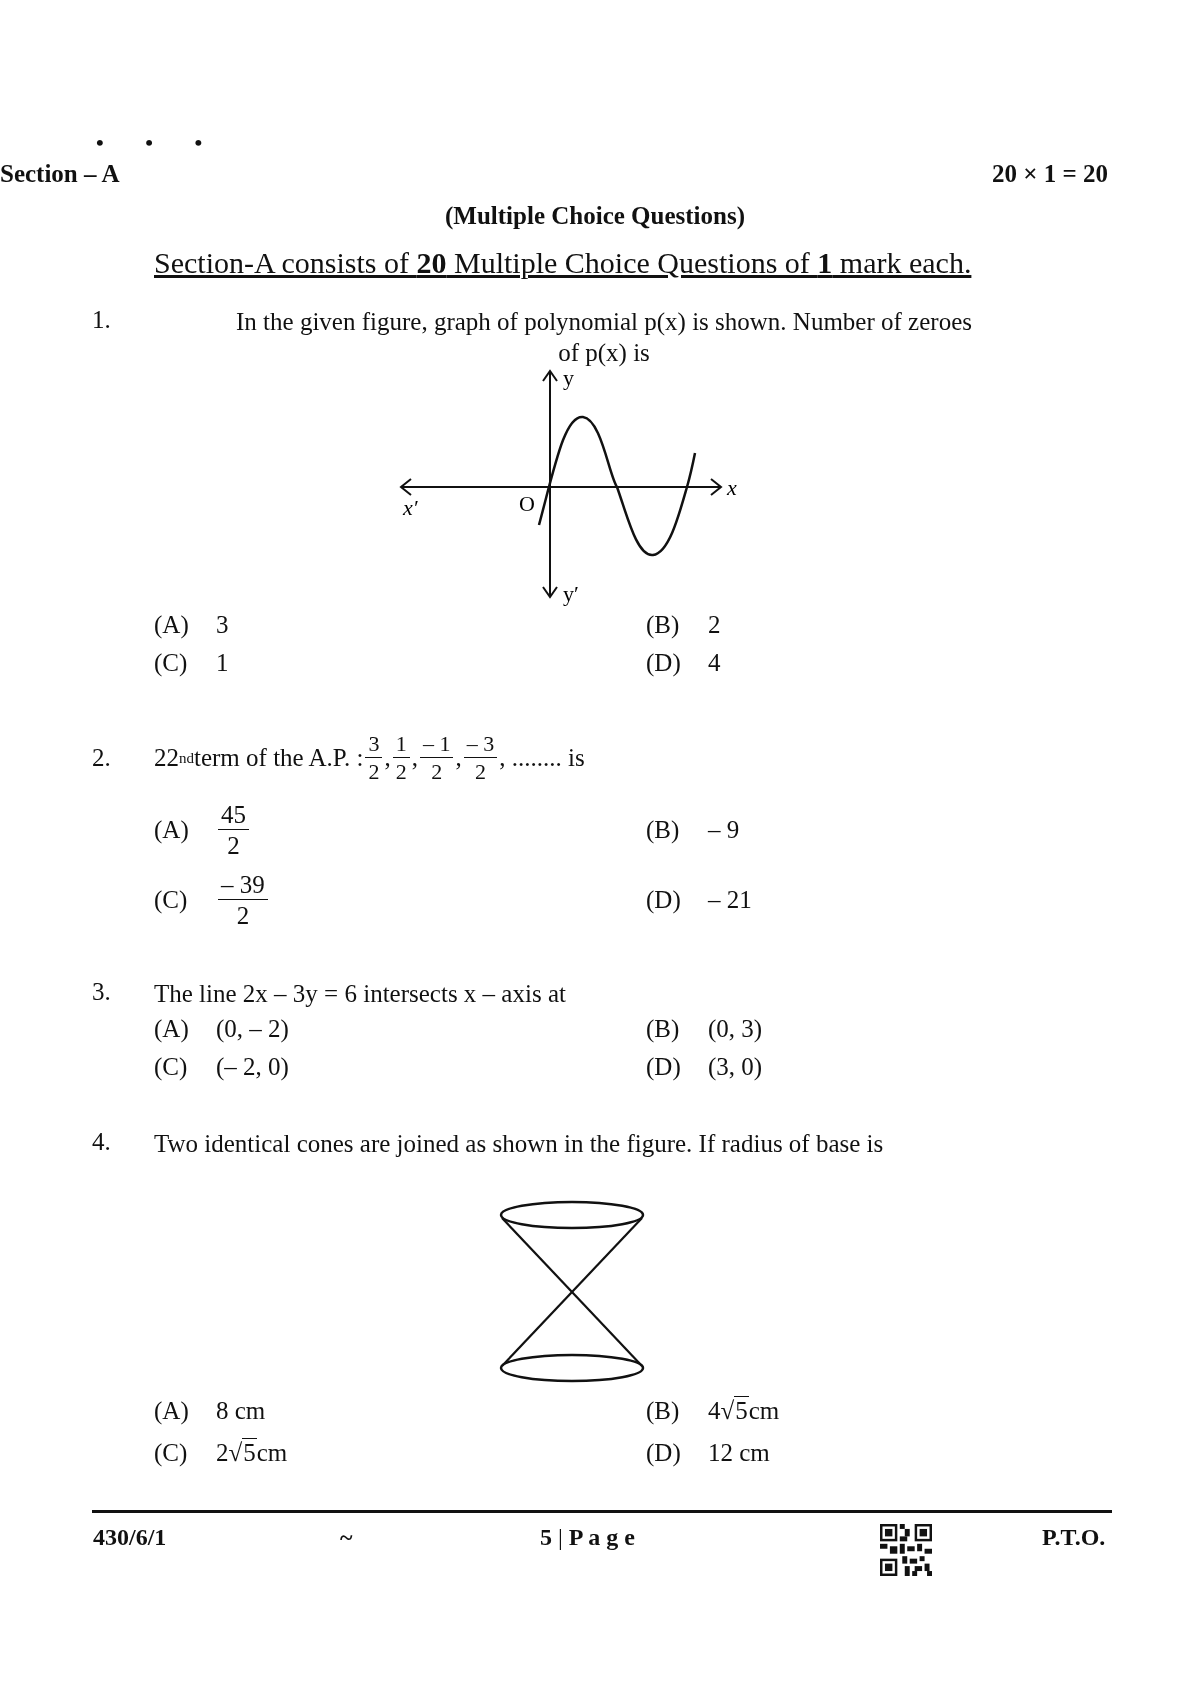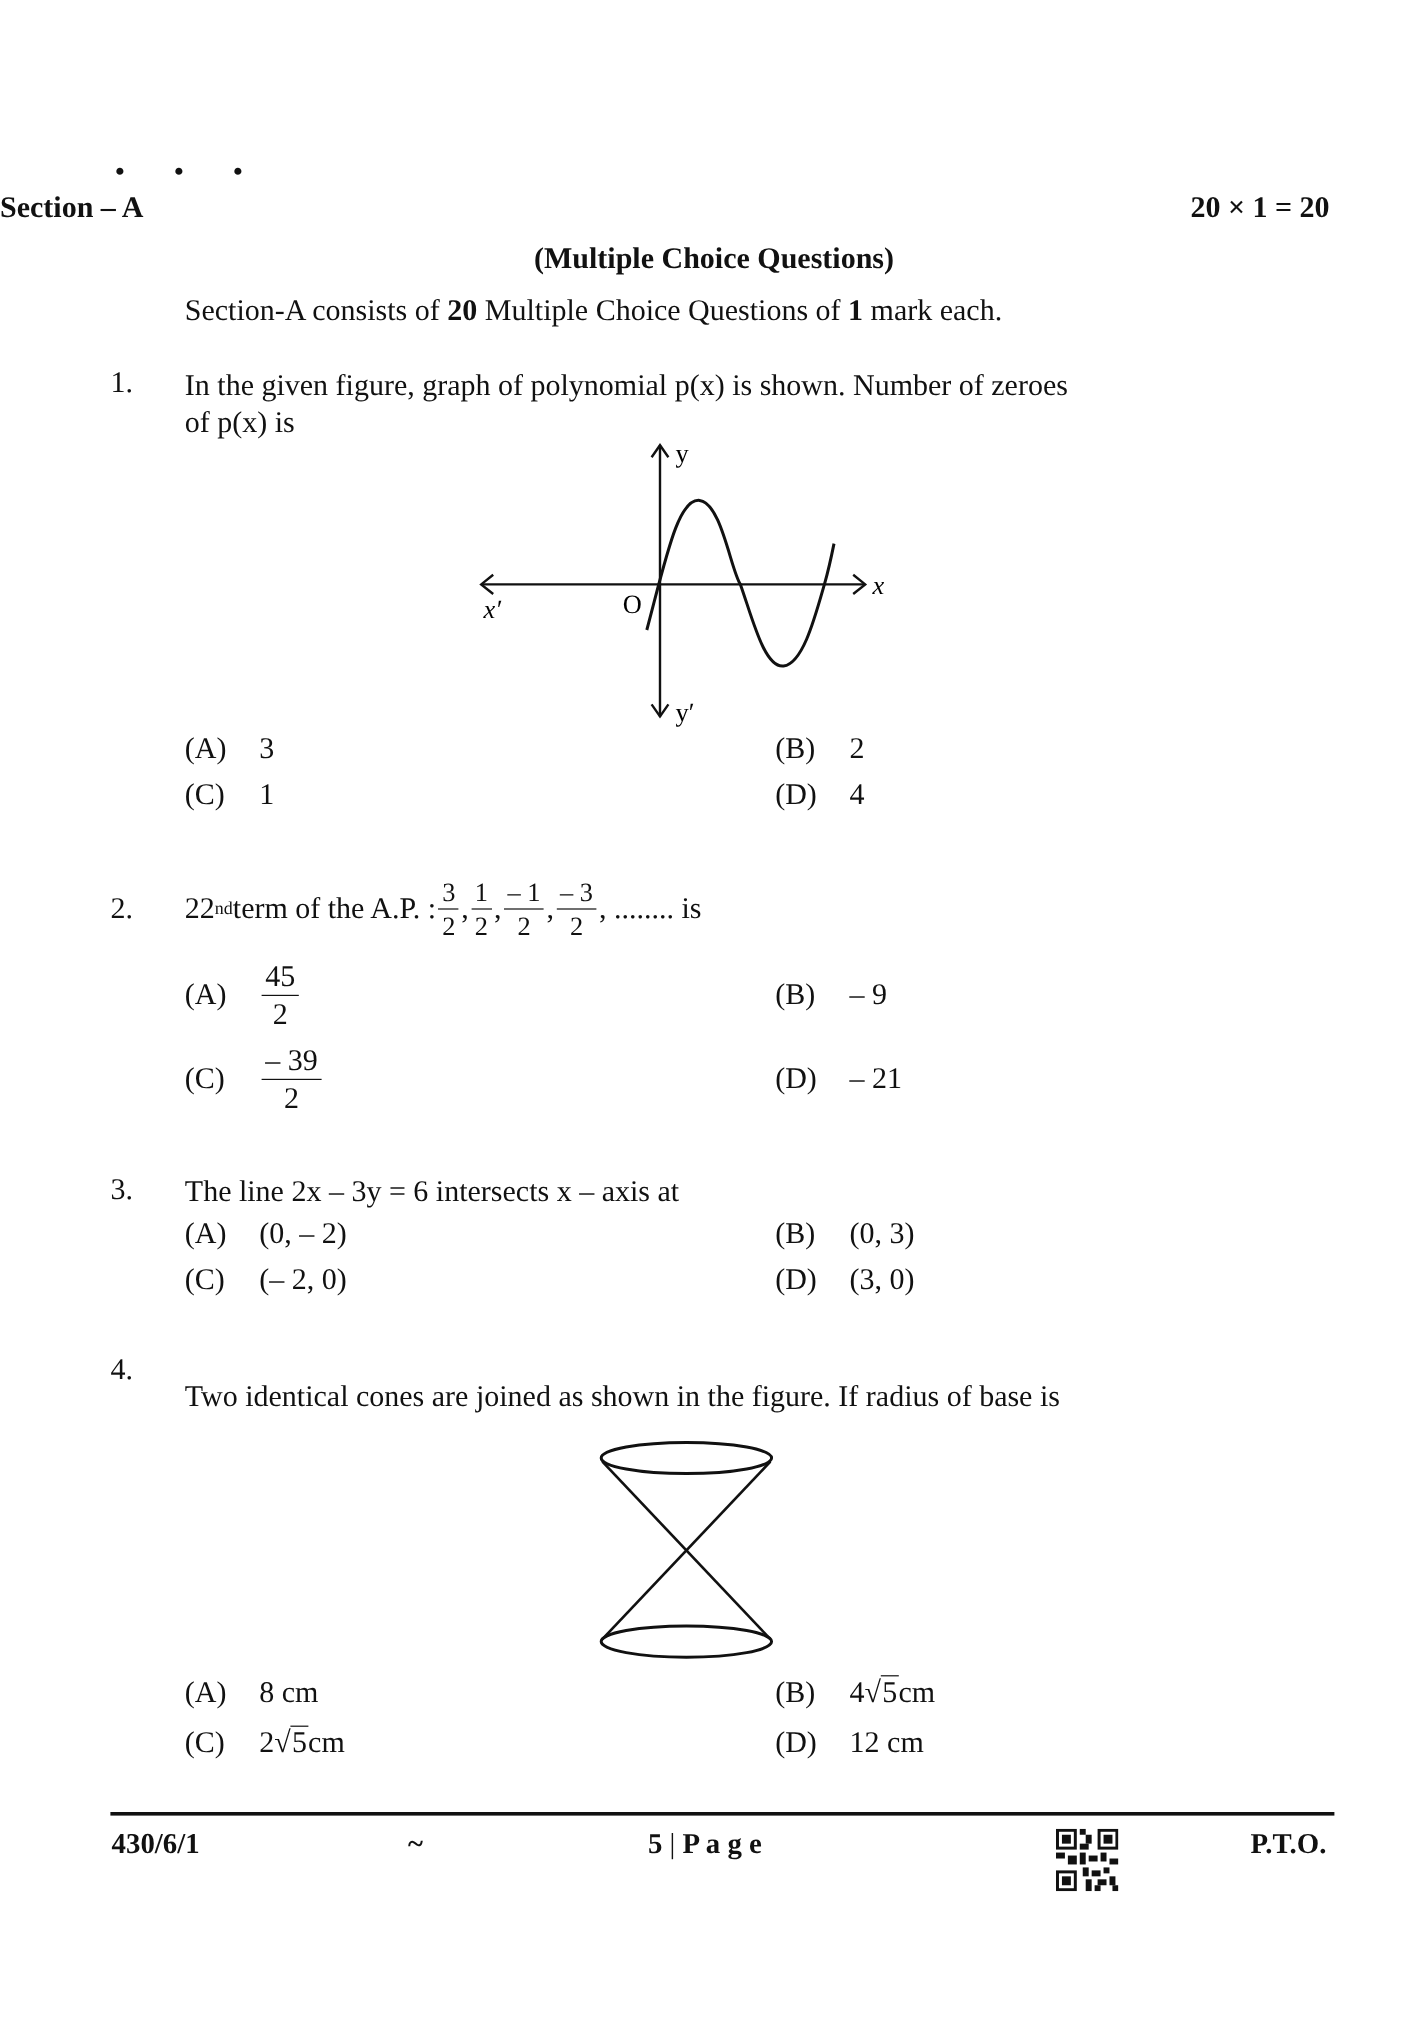--- a/index.html
+++ b/index.html
@@ -4,21 +4,21 @@
 <style>
   html, body { margin:0; padding:0; background:#ffffff; }
   body { width:1190px; height:1683px; position:relative; overflow:hidden;
          font-family:"Liberation Serif","DejaVu Serif",serif; color:#111; }
   .abs { position:absolute; white-space:nowrap; }
   .bold { font-weight:bold; }
   .dots { top:130px; left:96px; font-size:22px; letter-spacing:18px; font-weight:bold; }
   .sec-title { top:160px; left:0; width:1160px; font-size:25px; font-weight:bold; }
   .marks { top:160px; right:82px; font-size:25px; font-weight:bold; }
   .sec-sub { top:202px; left:0; width:1142px; text-align:center; font-size:25px; font-weight:bold;padding-left:24px; }
-  .intro { top:246px; left:154px; font-size:25px; }
+  .intro { top:246px; left:154px; font-size:30px;text-decoration:underline; }
   .qnum { left:92px; font-size:25px; }
   .qtext { left:154px; font-size:25px; line-height:31px; white-space:normal; width:900px; }
   .opt { font-size:25px; display:flex; align-items:center; }
   .opt .lbl { display:inline-block; width:62px; }
   .frac { display:inline-flex; flex-direction:column; align-items:center; vertical-align:middle; line-height:1; margin:0 2px; }
   .frac .num { border-bottom:1.5px solid #111; padding:0 3px 2px; }
   .frac .den { padding-top:3px; }
   .frac.small { font-size:22px; }
   sup { font-size:15px; }
   .sqrt { display:inline-block; }
@@ -33,21 +33,21 @@
 
 <div class="abs dots">• • •</div>
 <div class="abs sec-title">Section – A</div>
 <div class="abs marks">20 × 1 = 20</div>
 <div class="abs sec-sub">(Multiple Choice Questions)</div>
 <div class="abs intro">
   <span>Section-A consists of </span><span class="bold">20</span><span> Multiple Choice Questions of </span><span class="bold">1</span><span> mark each.</span>
 </div>
 
 <div class="abs qnum" style="top:306px;">1.</div>
-<div class="abs qtext" style="top:306px;">
+<div class="abs qtext" style="top:306px;text-align:center;">
   <div>In the given figure, graph of polynomial p(x) is shown. Number of zeroes</div>
   <div>of p(x) is</div>
 </div>
 <svg class="abs" style="top:365px; left:395px;" width="360" height="245" viewBox="0 0 360 245">
 
   <line x1="6" y1="122" x2="326" y2="122" stroke="#111" stroke-width="2"></line>
   <polyline points="16,114 6,122 16,130" fill="none" stroke="#111" stroke-width="2"></polyline>
   <polyline points="316,114 326,122 316,130" fill="none" stroke="#111" stroke-width="2"></polyline>
 
   <line x1="155" y1="6" x2="155" y2="232" stroke="#111" stroke-width="2"></line>
@@ -142,21 +142,21 @@
 <div class="abs opt" style="top:1053px; left:154px;">
     <span class="lbl">(C)</span>
     <span>(– 2, 0)</span>
   </div>
 <div class="abs opt" style="top:1053px; left:646px;">
     <span class="lbl">(D)</span>
     <span>(3, 0)</span>
   </div>
 
 <div class="abs qnum" style="top:1128px;">4.</div>
-<div class="abs qtext" style="top:1128px;margin-top:21px;">
+<div class="abs qtext" style="top:1128px;">
   <div>Two identical cones are joined as shown in the figure. If radius of base is</div>
 </div>
 <svg class="abs" style="top:1196px; left:494px;" width="160" height="190" viewBox="0 0 160 190">
   <ellipse cx="78" cy="19" rx="71" ry="13" fill="none" stroke="#111" stroke-width="2.5"></ellipse>
   <ellipse cx="78" cy="172" rx="71" ry="13" fill="none" stroke="#111" stroke-width="2.5"></ellipse>
   <line x1="8" y1="22" x2="148" y2="170" stroke="#111" stroke-width="2.2"></line>
   <line x1="148" y1="22" x2="8" y2="170" stroke="#111" stroke-width="2.2"></line>
 </svg>
 
 <div class="abs opt" style="top:1397px; left:154px;">

